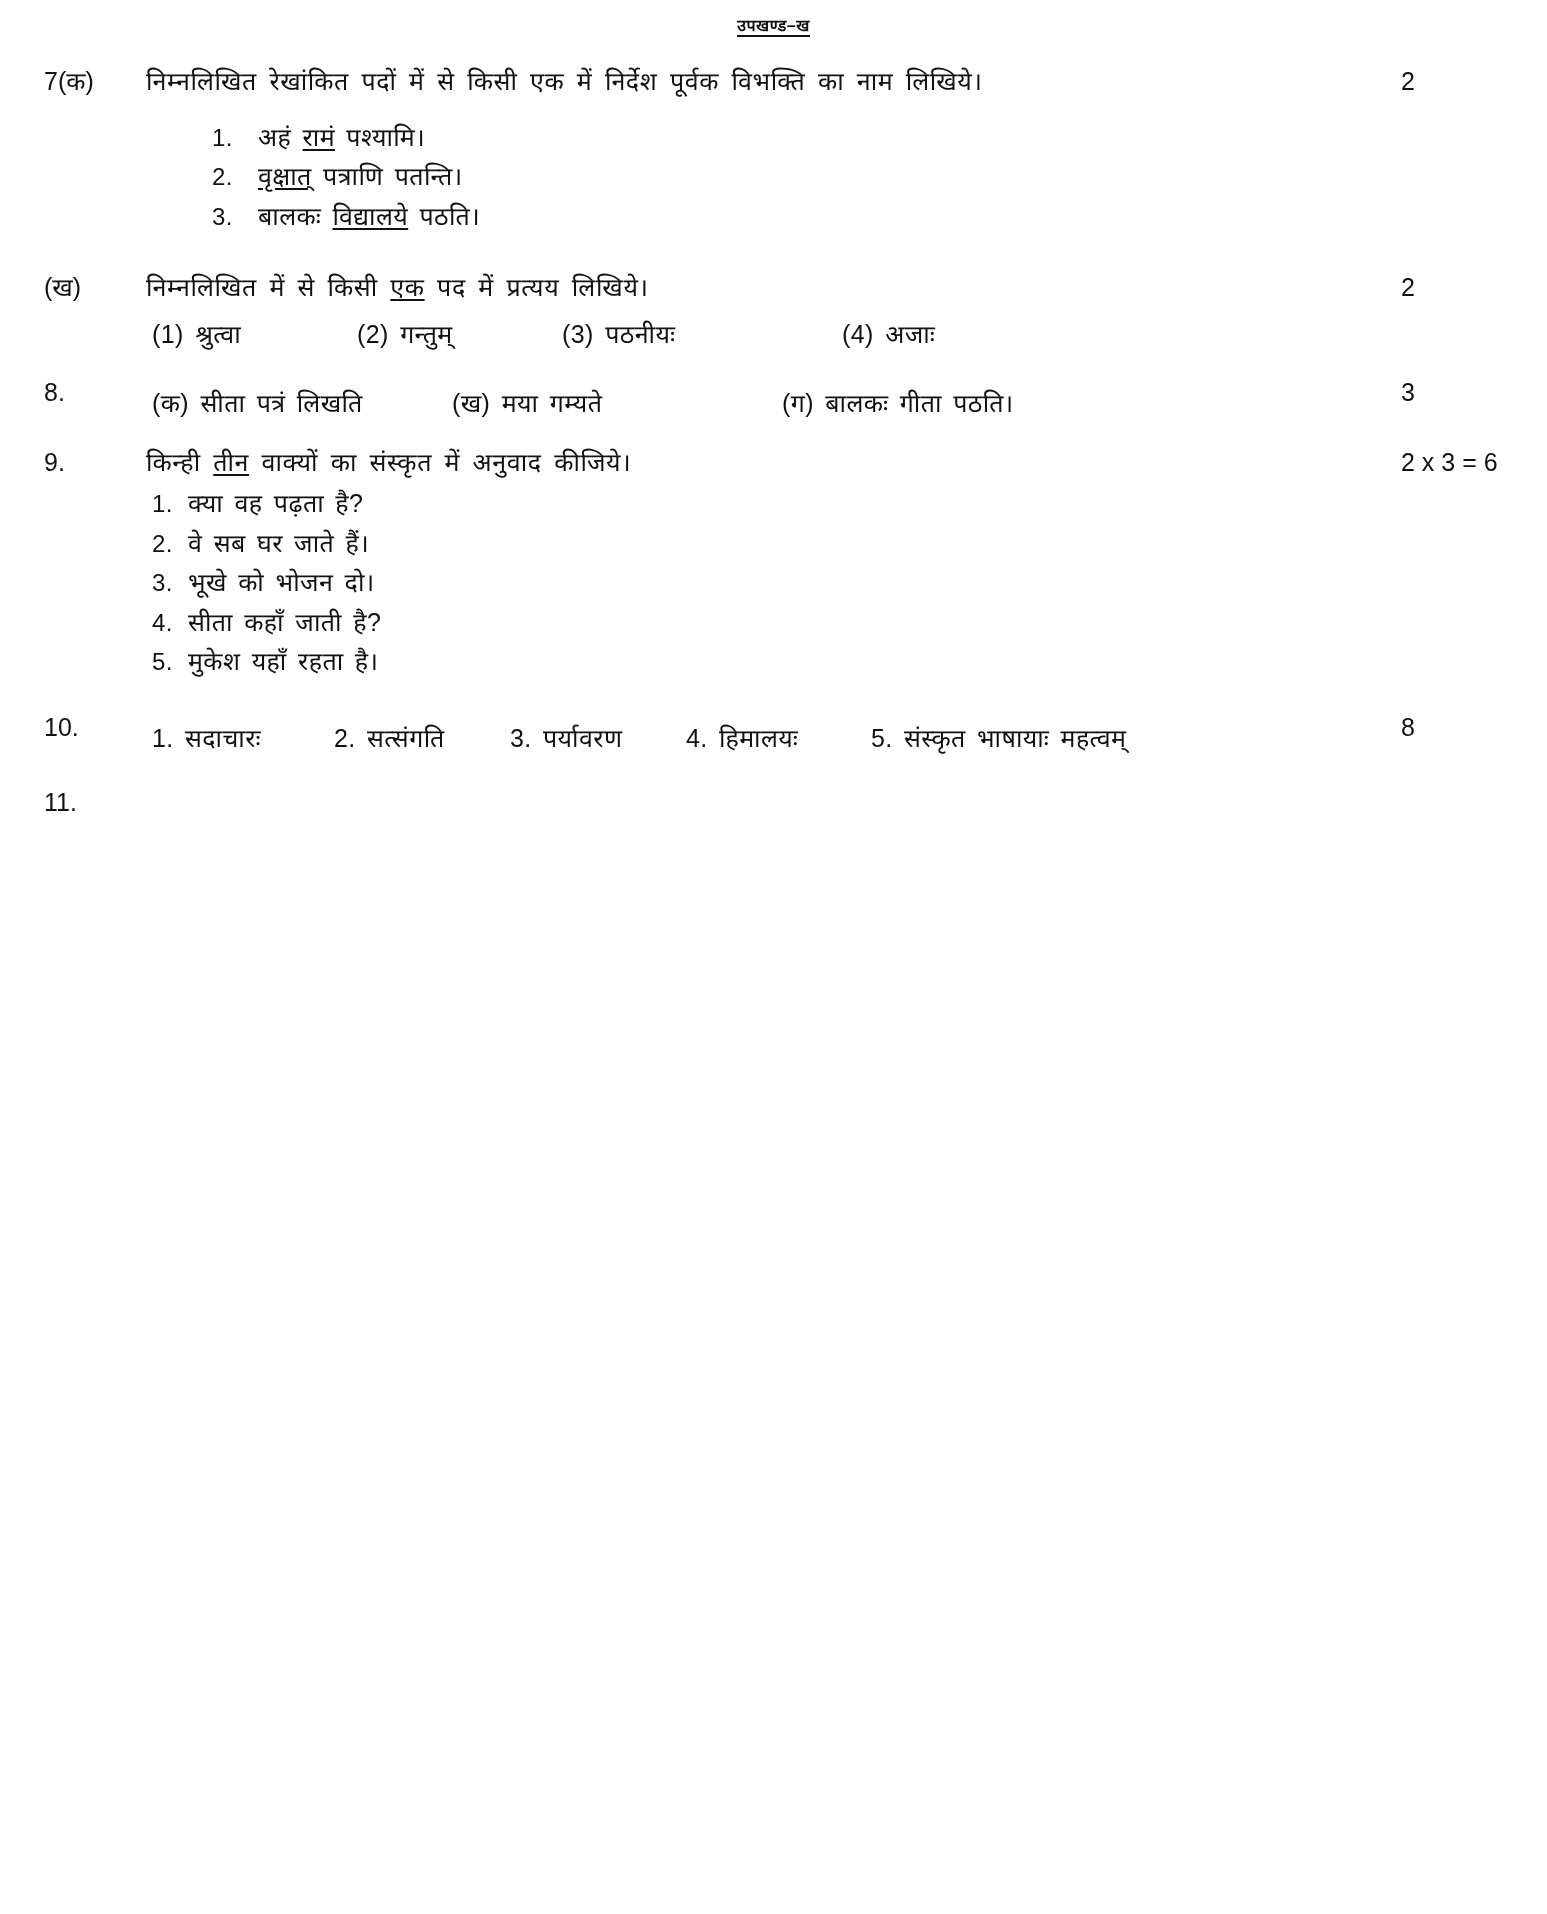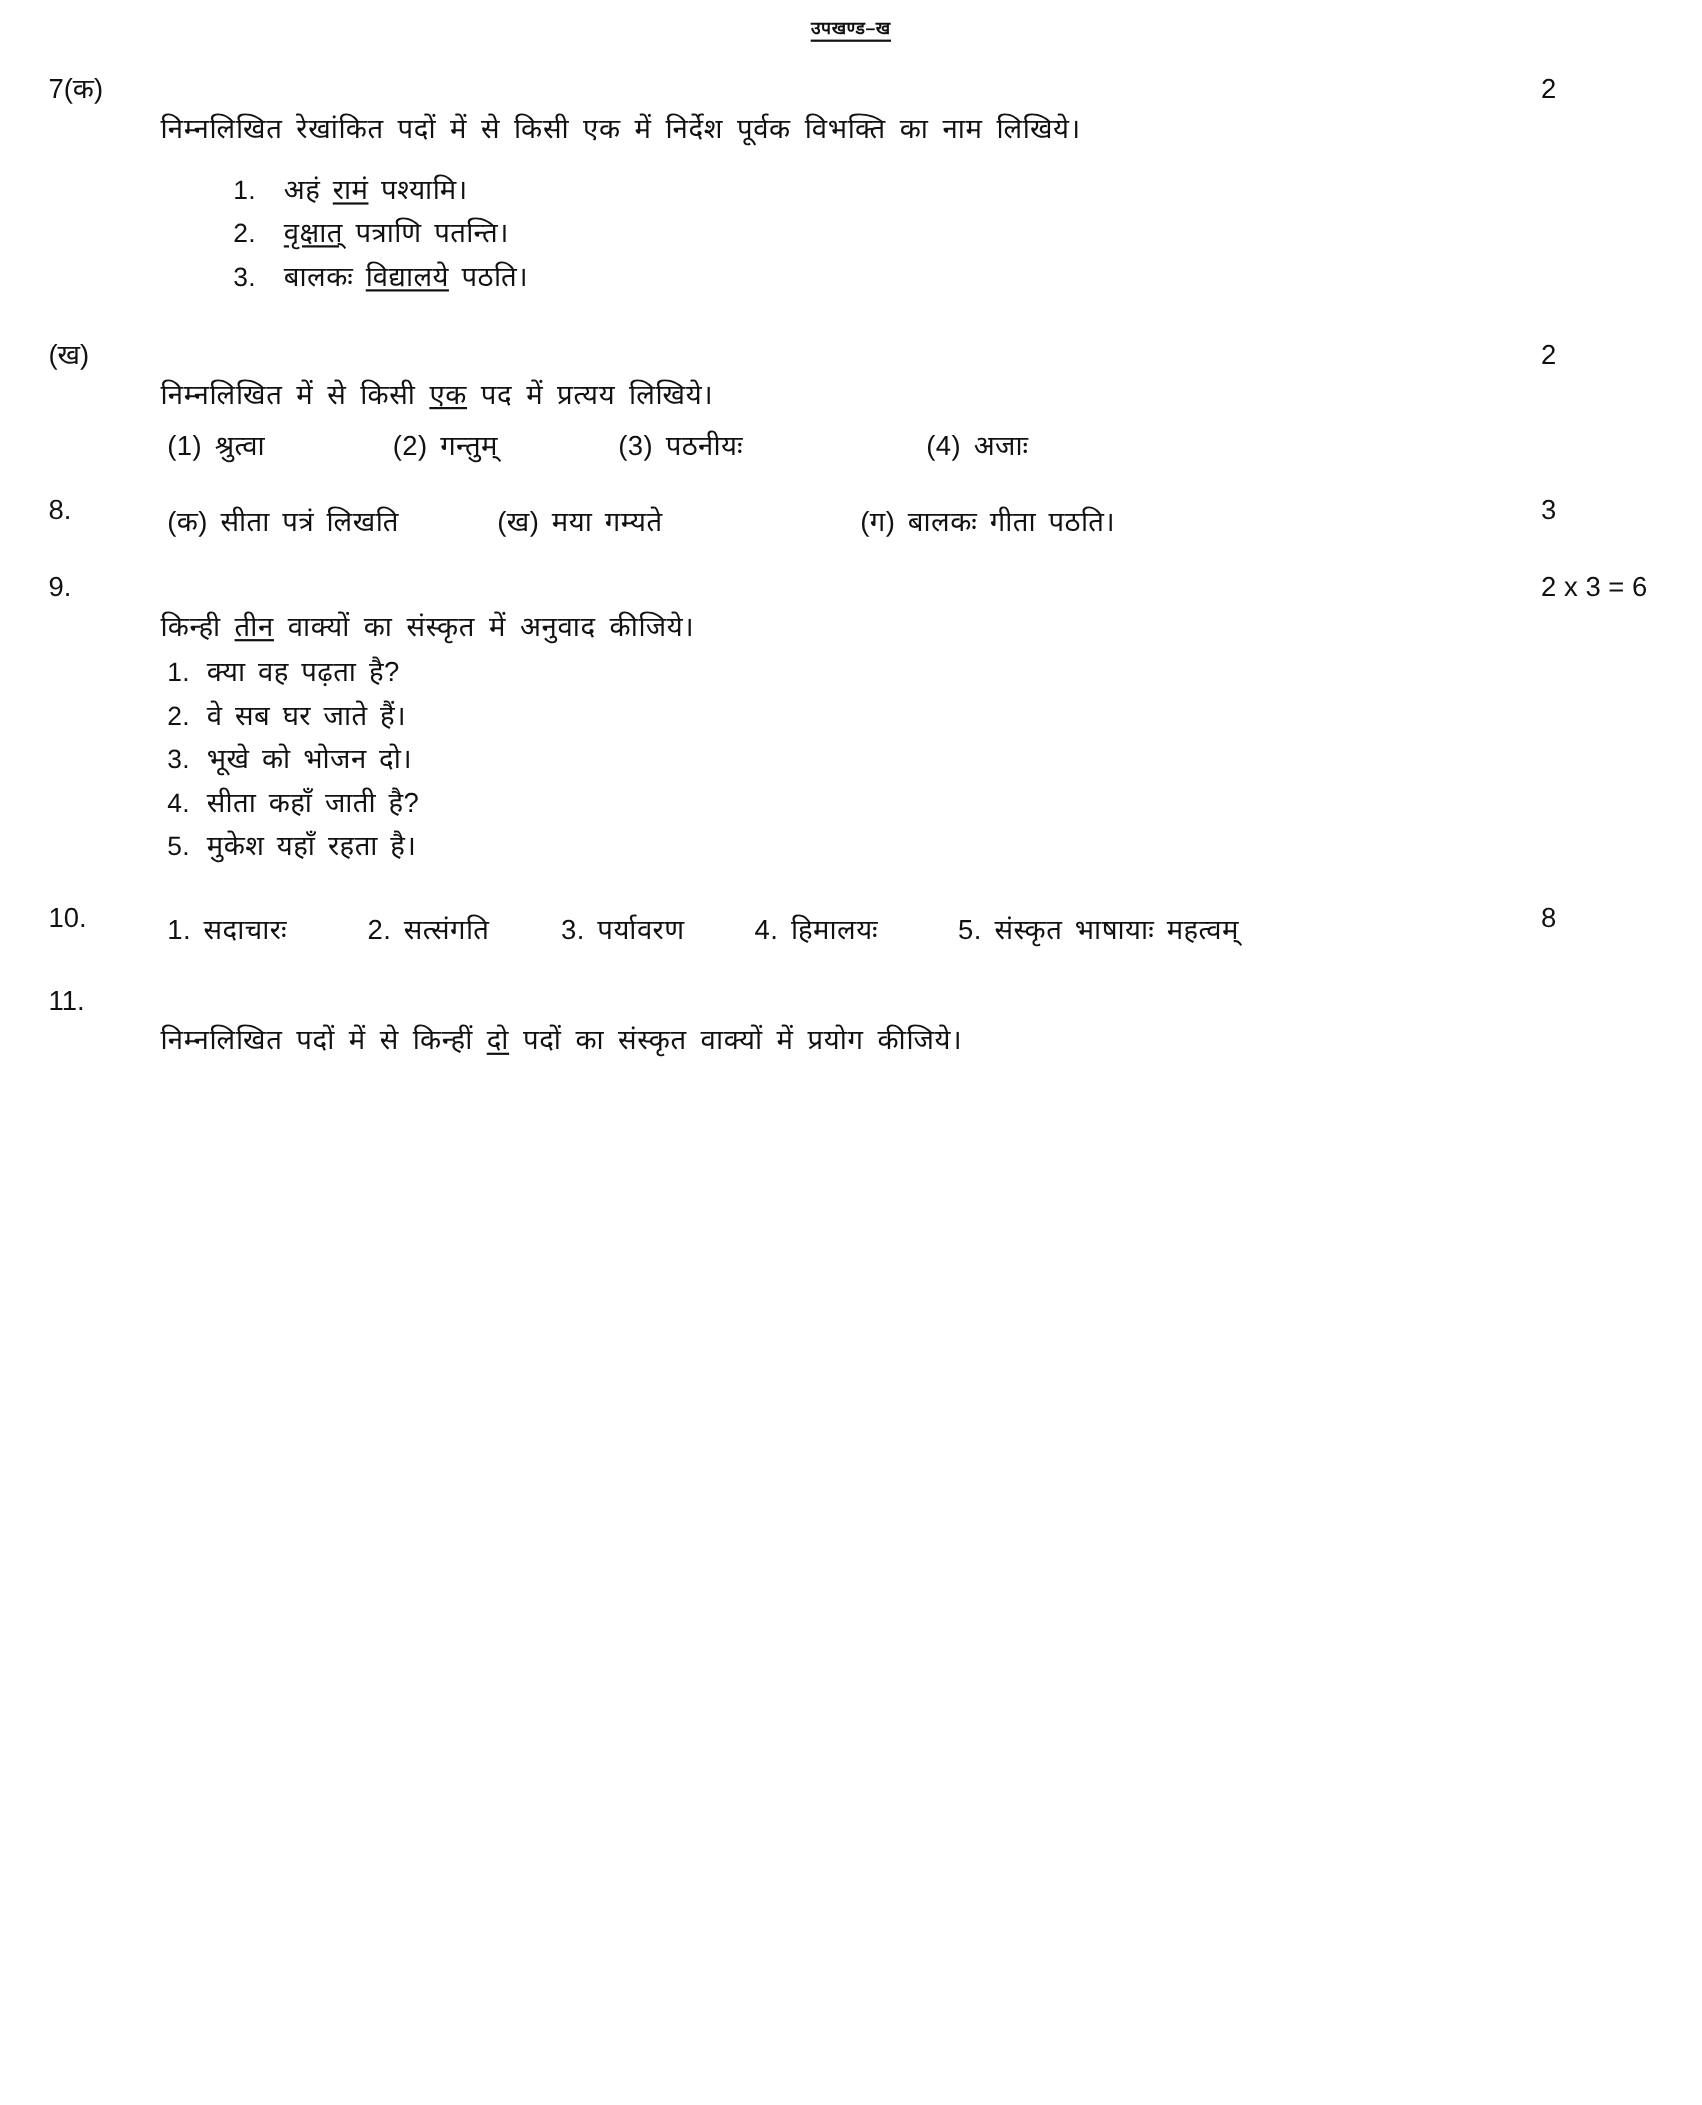--- a/index.html
+++ b/index.html
@@ -58,21 +58,20 @@
   .q-marks {
     font-size: 25px;
     line-height: 1.42;
     text-align: left;
     padding-left: 24px;
     white-space: nowrap;
   }
   .q-text {
     letter-spacing: 0.6px;
     word-spacing: 5px;
-    margin-top: 36px;
   }
   .u { text-decoration: underline; text-underline-offset: 3px; }
 
   
   ol.sublist {
     list-style: none;
     margin: 18px 0 0 0;
     padding: 0 0 0 66px;
   }
   ol.sublist.tight {
@@ -221,17 +220,16 @@
       </div>
     </div>
     <div class="q-marks">8</div>
   </div>
 
   <div class="spacer-28"></div>
 
   <div class="q">
     <div class="q-num">11.</div>
     <div class="q-body">
-      <div class="q-text"><span>निम्नलिखित पदों में से किन्हीं </span><span class="u">दो</span><span> पदों का संस्कृत वाक्यों में प्रयोग कीजिये।</span></div>
     </div>
   </div>
 
 </div>
 
 </body></html>

